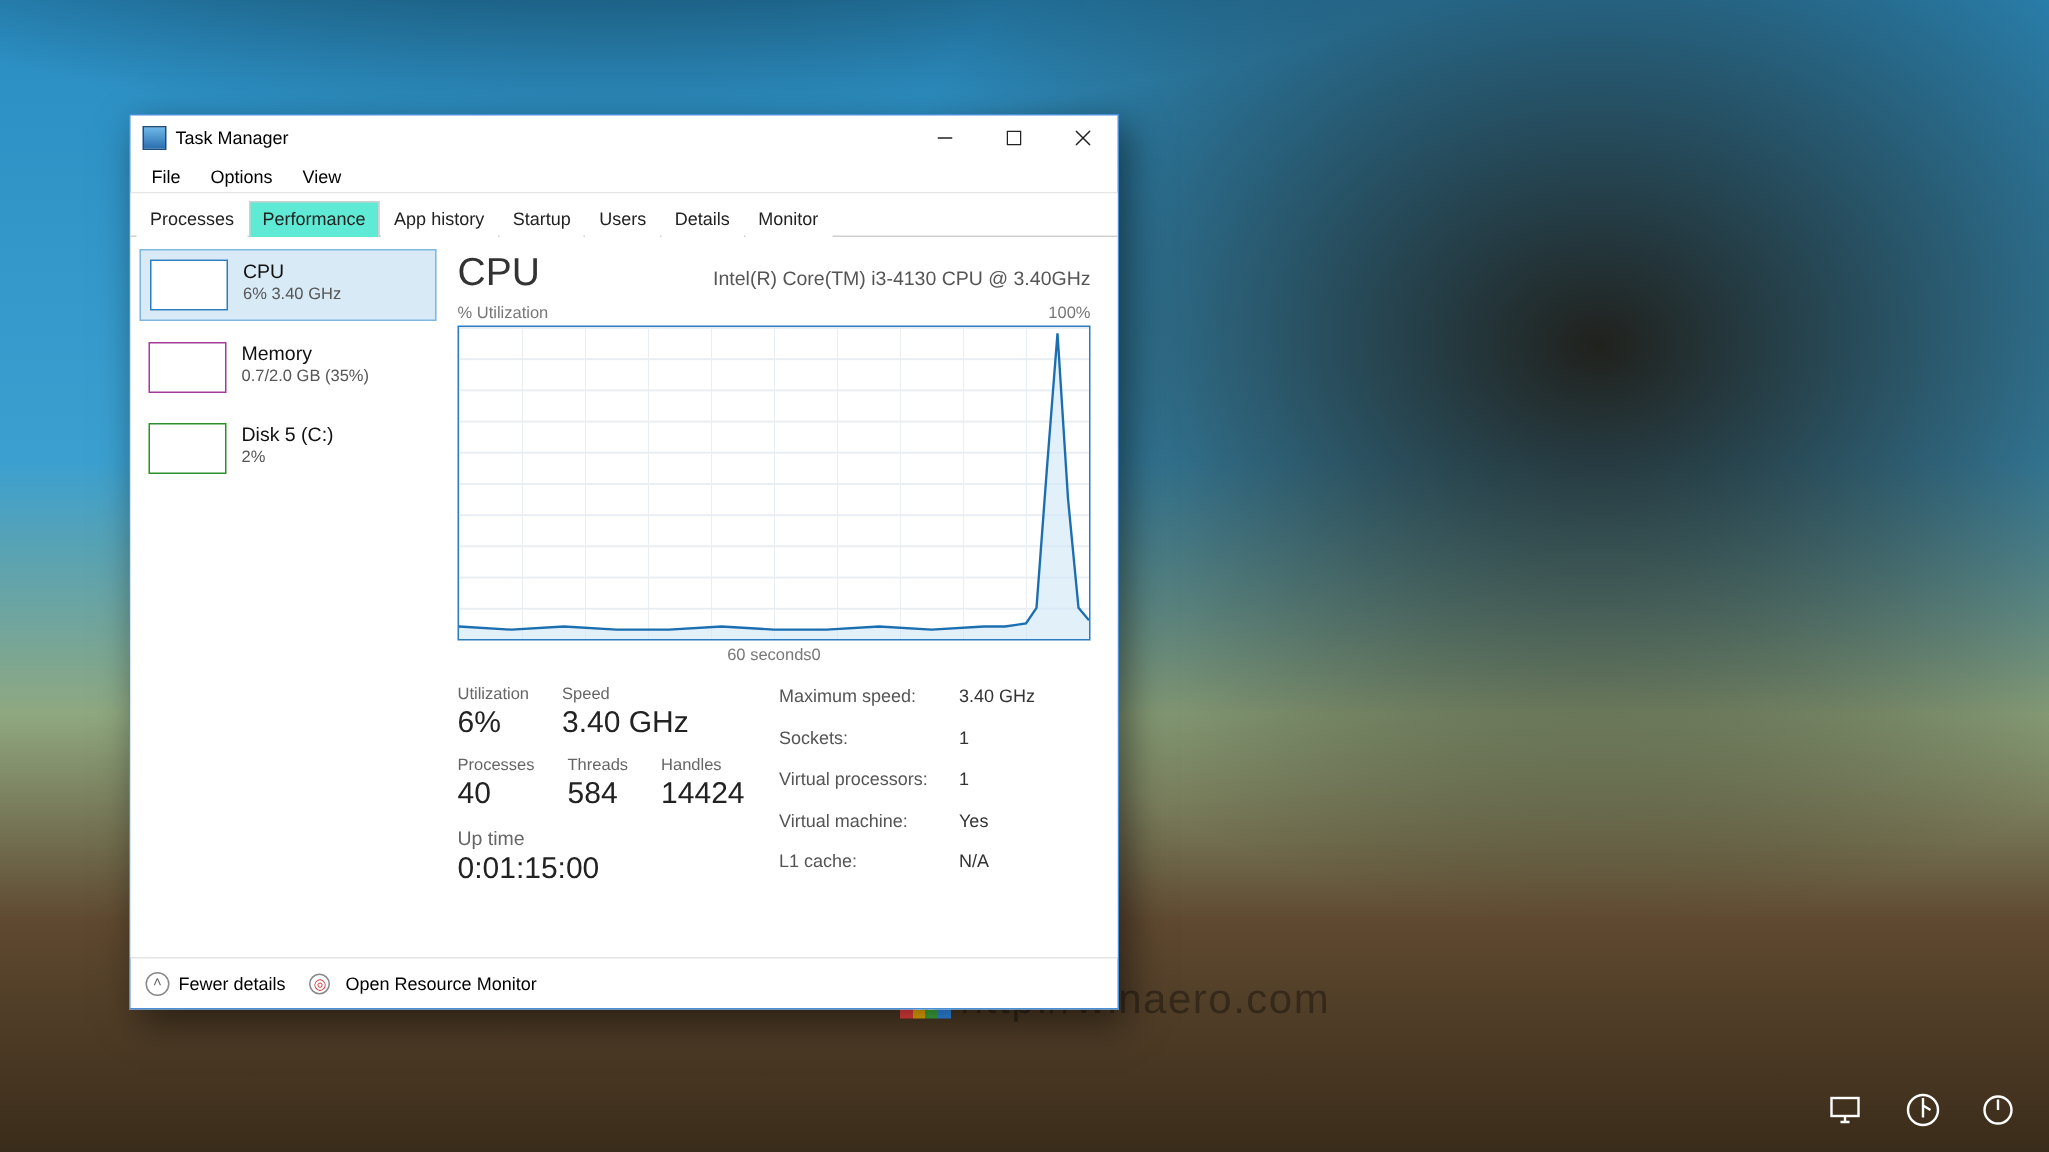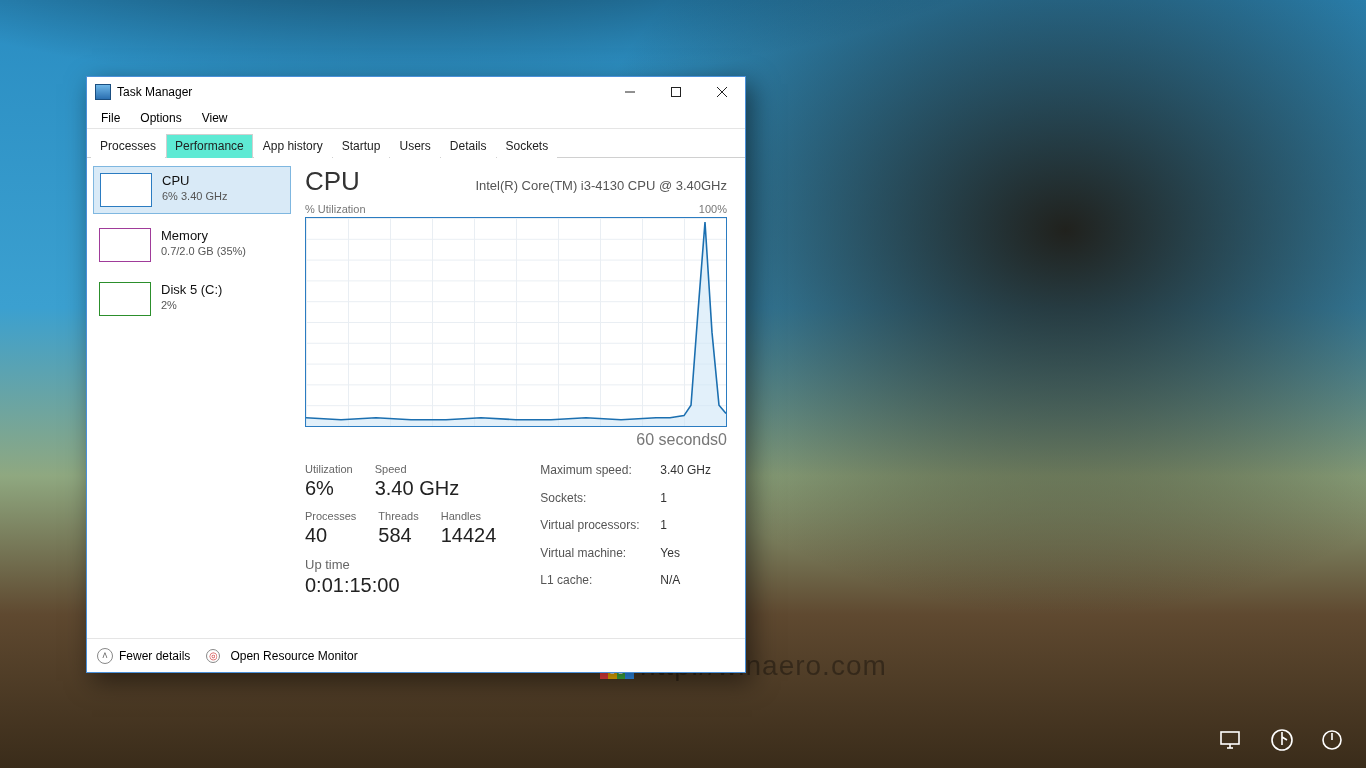--- a/index.html
+++ b/index.html
@@ -68,22 +68,22 @@
 .hdr .model { font-size:13px; color:#555; margin-left:auto;}
 .axis-row { display:flex; justify-content:space-between; font-size:11px; color:#777; margin-top:6px;}
 .chart {
   height:210px; margin-top:2px; border:1px solid #2b7cc1; position:relative;
   background-image:
     linear-gradient(to right, #e9eef3 1px, transparent 1px),
     linear-gradient(to bottom, #e9eef3 1px, transparent 1px);
   background-size: calc(100%/10) calc(100%/10);
 }
 .chart svg { position:absolute; inset:0; width:100%; height:100%; }
-.axis-row2 { display:flex; justify-content:flex-end; font-size:16px; color:#777; margin-top:4px;}
-.stats { display:flex; gap:44px; margin-top:14px; font-size:12px; color:#555; }
+.axis-row2 { display:flex; justify-content:center; font-size:11px; color:#777; margin-top:4px;}
+.stats { display:flex; gap:23px; margin-top:14px; font-size:12px; color:#555; }
 .stats .col { display:flex; flex-direction:column; gap:10px;}
 .stats .block .lab { font-size:11px; color:#666;}
 .stats .block .val { font-size:20px; color:#222; margin-top:2px;}
 .kv { display:grid; grid-template-columns:120px auto; row-gap:4px; font-size:12px; color:#333;}
 .kv .k{ color:#555;}
 .uptime .lab{ font-size:13px; color:#666;}
 .uptime .val{ font-size:20px; color:#222; margin-top:2px;}
 
 .footer { height:34px; border-top:1px solid #e5e5e5; display:flex; align-items:center; padding:0 10px; gap:16px; font-size:12px;}
 .footer .circ { width:16px; height:16px; border:1px solid #888; border-radius:50%; display:flex; align-items:center; justify-content:center; font-size:10px; color:#666;}
@@ -126,21 +126,21 @@
       <div class="mi">View</div>
     </div>
 
     <div class="tabbar">
       <div class="tab">Processes</div>
       <div class="tab active">Performance</div>
       <div class="tab">App history</div>
       <div class="tab">Startup</div>
       <div class="tab">Users</div>
       <div class="tab">Details</div>
-      <div class="tab">Sockets</div>
+      <div class="tab">Monitor</div>
     </div>
 
     <div class="body">
       <div class="side">
         <div class="side-item selected">
           <div class="thumb cpu"></div>
           <div>
               <div class="lbl">CPU</div>
                <div class="sub">6%  3.40 GHz</div>
             </div>

